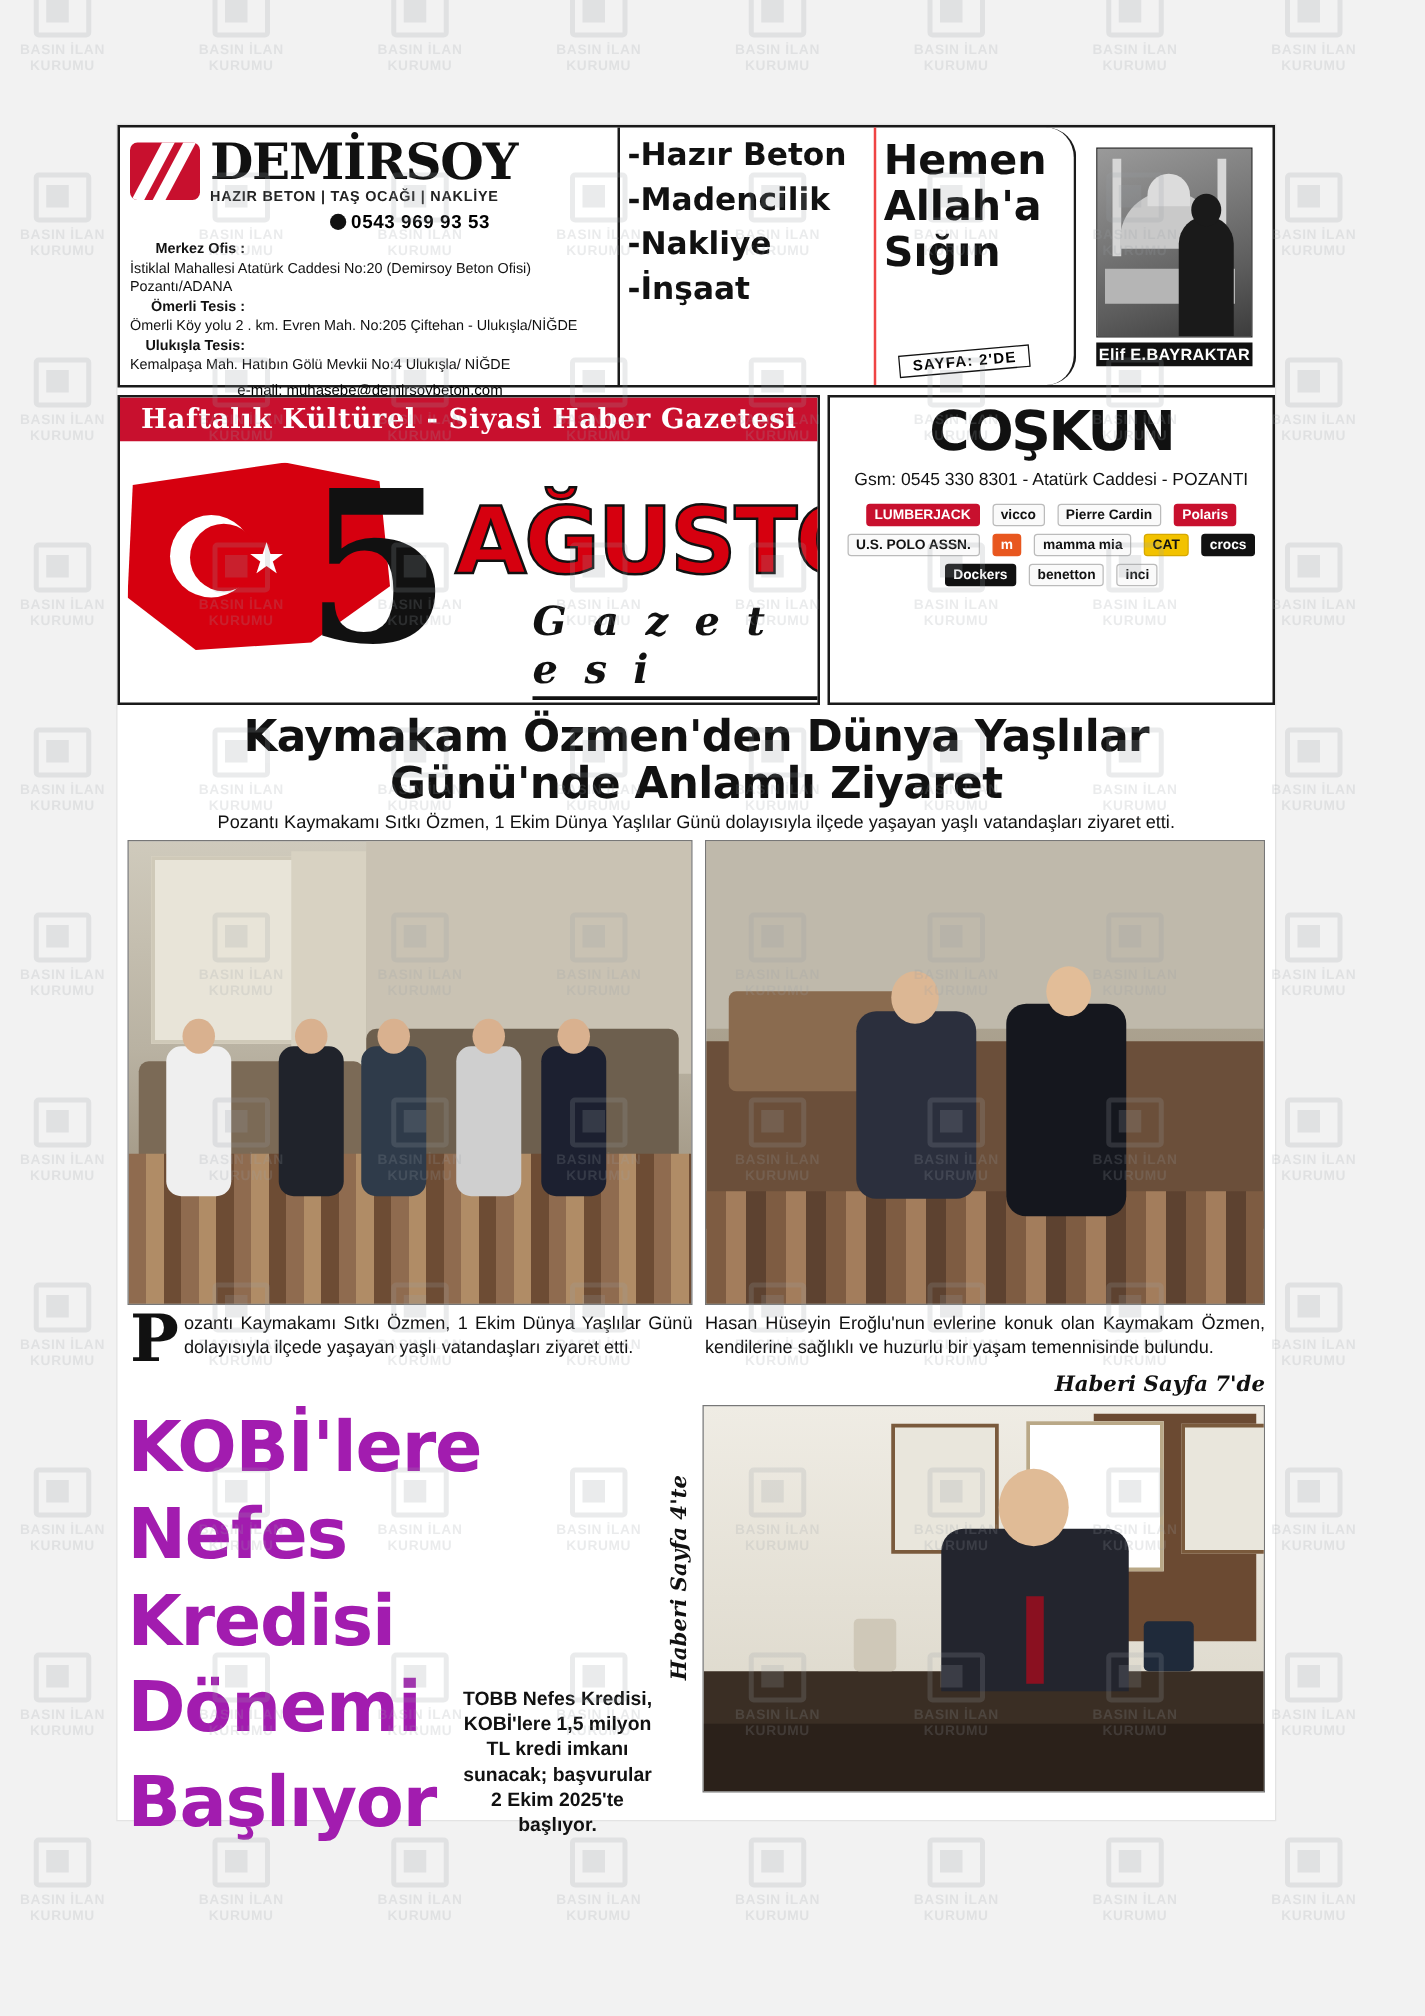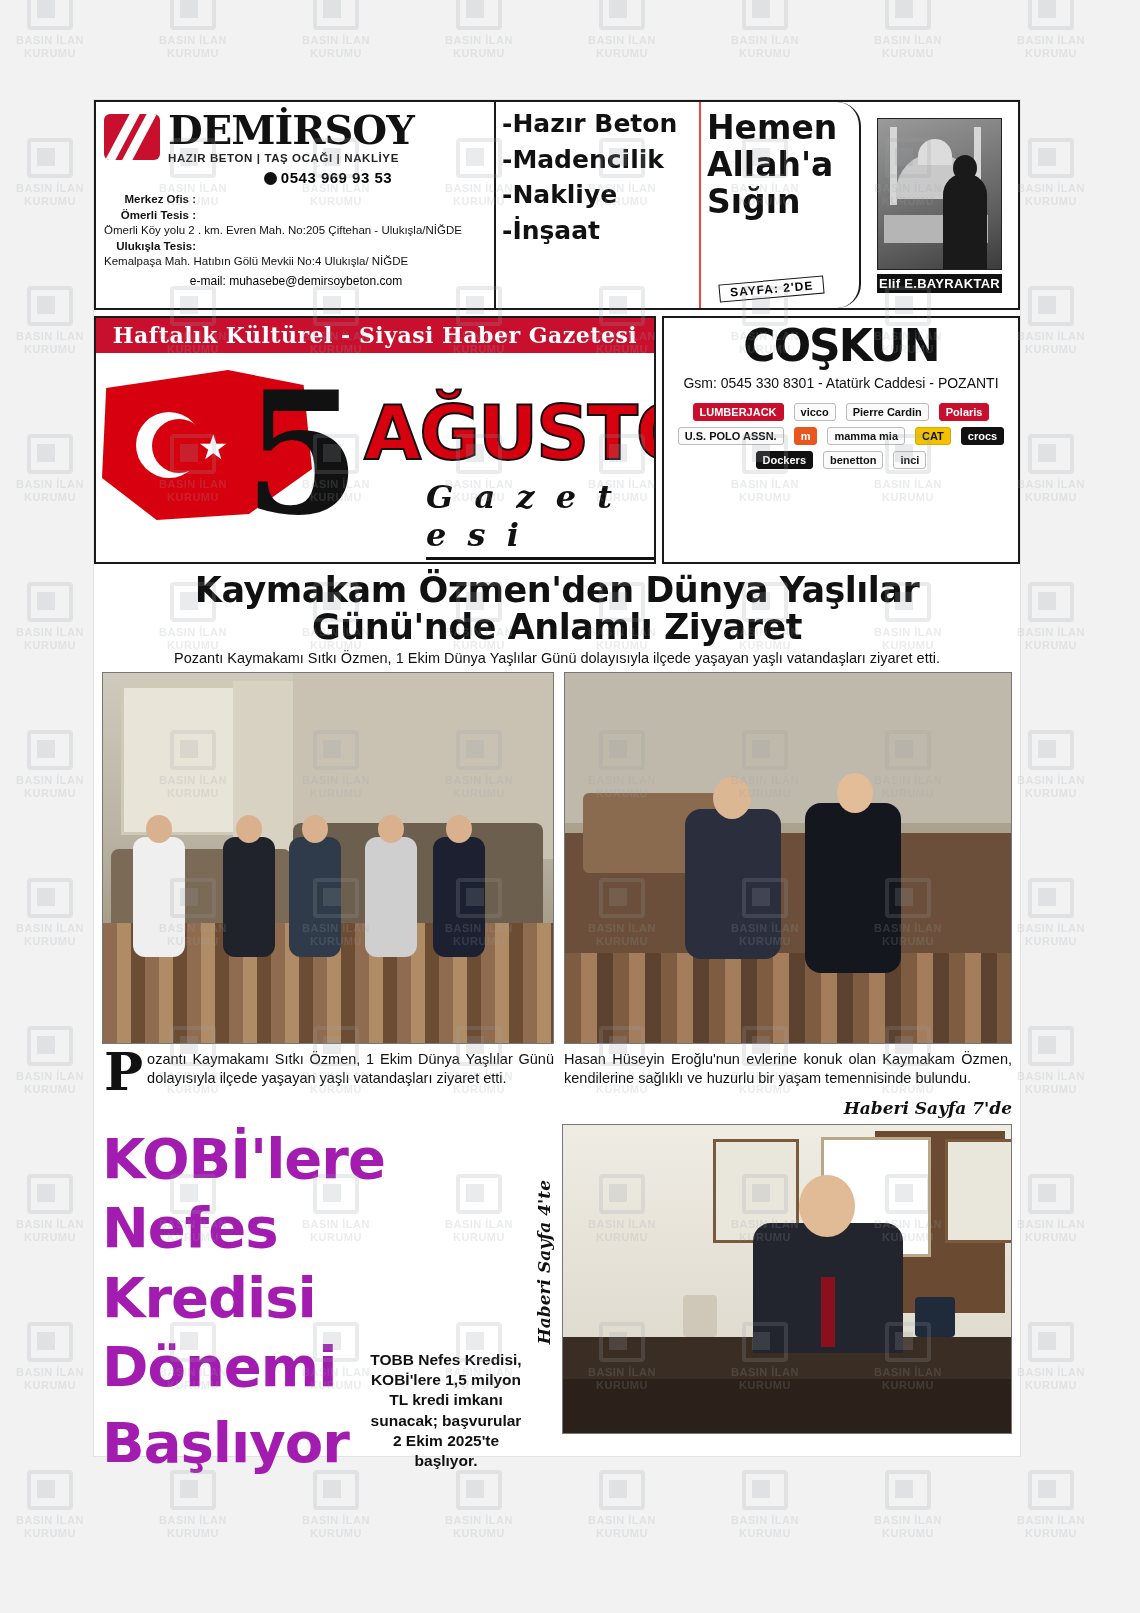--- a/index.html
+++ b/index.html
@@ -561,20 +561,21 @@
           <div class="ds-name">DEMİRSOY</div>
           <div class="ds-sub">HAZIR BETON | TAŞ OCAĞI | NAKLİYE</div>
         </div>
       </div>
       <div class="ds-phone">
         <span class="pico"></span><span>0543 969 93 53</span>
       </div>
       <div class="ds-addr">
         <div class="row">
           <div class="lbl">Merkez Ofis :</div>
+          <div>İstiklal Mahallesi Atatürk Caddesi No:20 (Demirsoy Beton Ofisi) Pozantı/ADANA</div>
         </div>
         <div class="row">
           <div class="lbl">Ömerli Tesis :</div>
           <div>Ömerli Köy yolu 2 . km. Evren Mah. No:205 Çiftehan - Ulukışla/NİĞDE</div>
         </div>
         <div class="row">
           <div class="lbl">Ulukışla Tesis:</div>
           <div>Kemalpaşa Mah. Hatıbın Gölü Mevkii No:4 Ulukışla/ NİĞDE</div>
         </div>
       </div>

